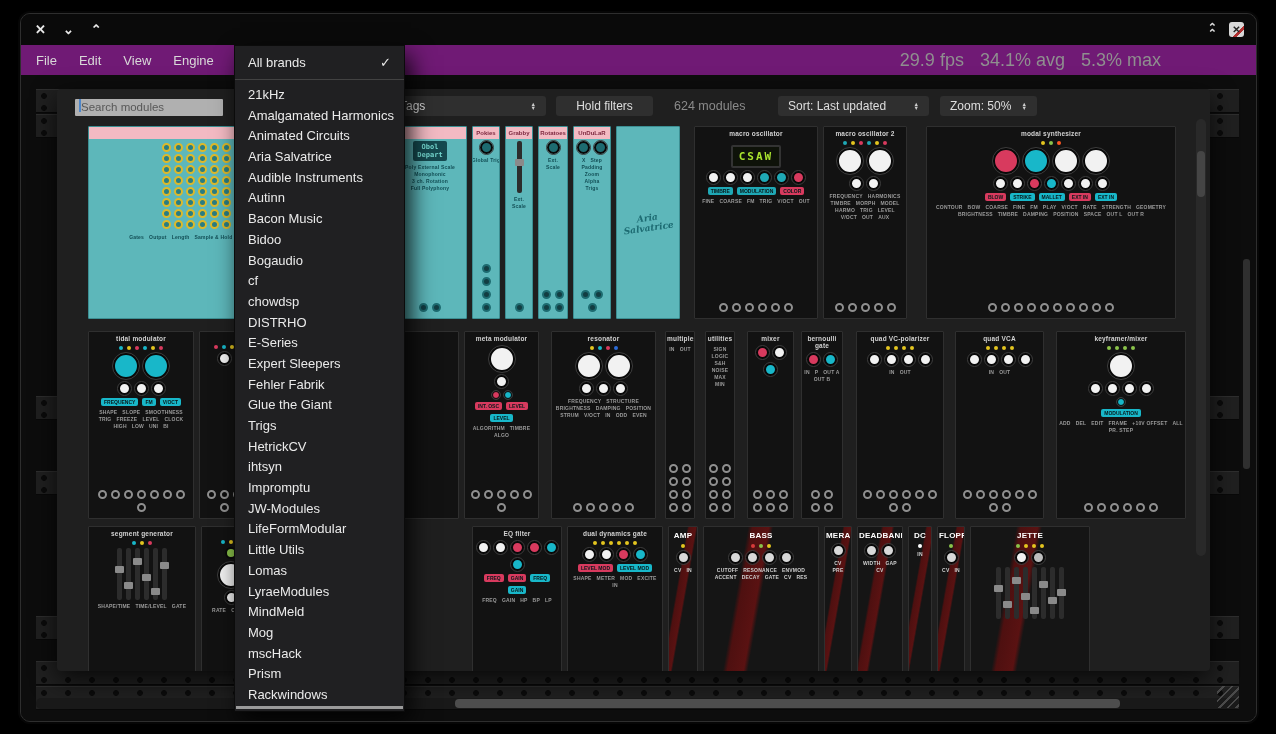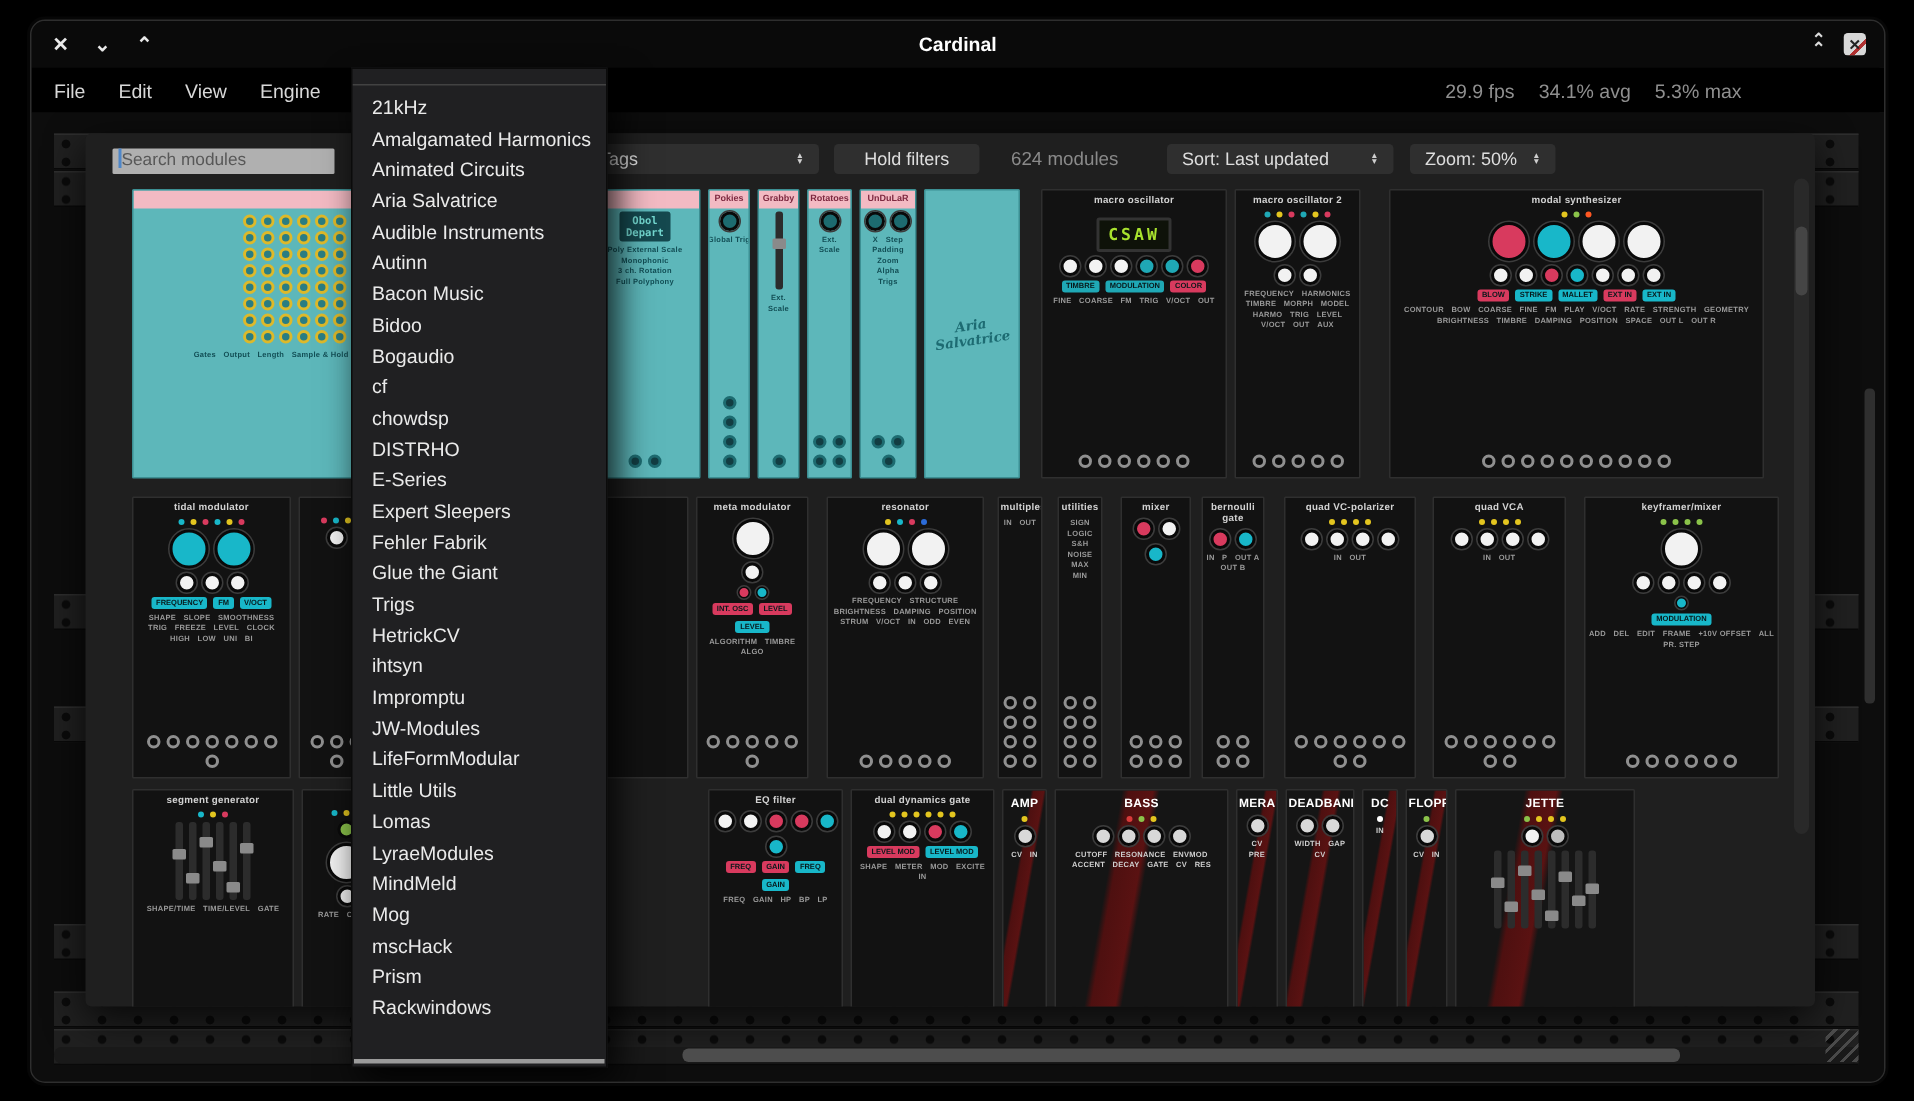--- a/index.html
+++ b/index.html
@@ -20,24 +20,24 @@
             font-weight:700; color:#fff; }
   .wright { margin-left:auto; display:flex; align-items:center; gap:12px; padding-right:12px; }
   .dblchev { display:flex; flex-direction:column; line-height:6px; font-size:11px;
              font-weight:700; color:#dcdcdc; }
   .logobox { width:15px; height:15px; background:#d8d8d8; border-radius:3px; color:#222;
              font-size:10px; font-weight:700; display:flex; align-items:center;
              justify-content:center;
              background-image:linear-gradient(135deg, transparent 62%, #b03030 62%, #b03030 74%, transparent 74%); }
 
   
-  .menubar { height:30px; background:#000000; display:flex; align-items:center;
+  .menubar { height:30px; background:#701a75; display:flex; align-items:center;
              gap:22px; padding-left:15px; position:relative; }
   .menubar .mi { font-size:13px; color:#d8d8d8; }
-  .stats { position:absolute; right:95px; display:flex; gap:16px; font-size:13px;
+  .stats { position:absolute; right:95px; display:flex; gap:16px; font-size:18px;
            color:#8f8f8f; }
 
   
   .main { position:absolute; top:61px; bottom:0; left:0; right:0; background:#0d0d0d; }
   .rail { position:absolute; left:15px; right:17px; height:24px; background:#202020;
           border-top:1px solid #2e2e2e; border-bottom:1px solid #090909;
           background-image:
             radial-gradient(circle at 8px 6px, #0b0b0b 2.6px, transparent 3.2px),
             radial-gradient(circle at 8px 18px, #0b0b0b 2.6px, transparent 3.2px);
           background-size:24px 24px; }
@@ -147,21 +147,20 @@
 <body>
 
 <div class="window">
 
   <div class="titlebar">
     <div class="wctrl">
       <span>✕</span>
       <span>⌄</span>
       <span>⌃</span>
     </div>
-    <div class="wtitle">Cardinal</div>
     <div class="wright">
       <span class="dblchev">
         <span>⌃</span>
         <span>⌃</span>
       </span>
       <span class="logobox">✕</span>
     </div>
   </div>
 
   <div class="menubar">
@@ -1184,20 +1183,24 @@
       </div>
     </div>
 
     <div class="hscroll">
       <div class="hthumb"></div>
     </div>
     <div class="grip"></div>
   </div>
 
   <div class="brandmenu">
+    <div class="mitem sel">
+      <span>All brands</span>
+      <span>✓</span>
+    </div>
     <div class="msep"></div>
     <div>
         <div class="mitem">21kHz</div>
         <div class="mitem">Amalgamated Harmonics</div>
         <div class="mitem">Animated Circuits</div>
         <div class="mitem">Aria Salvatrice</div>
         <div class="mitem">Audible Instruments</div>
         <div class="mitem">Autinn</div>
         <div class="mitem">Bacon Music</div>
         <div class="mitem">Bidoo</div>

